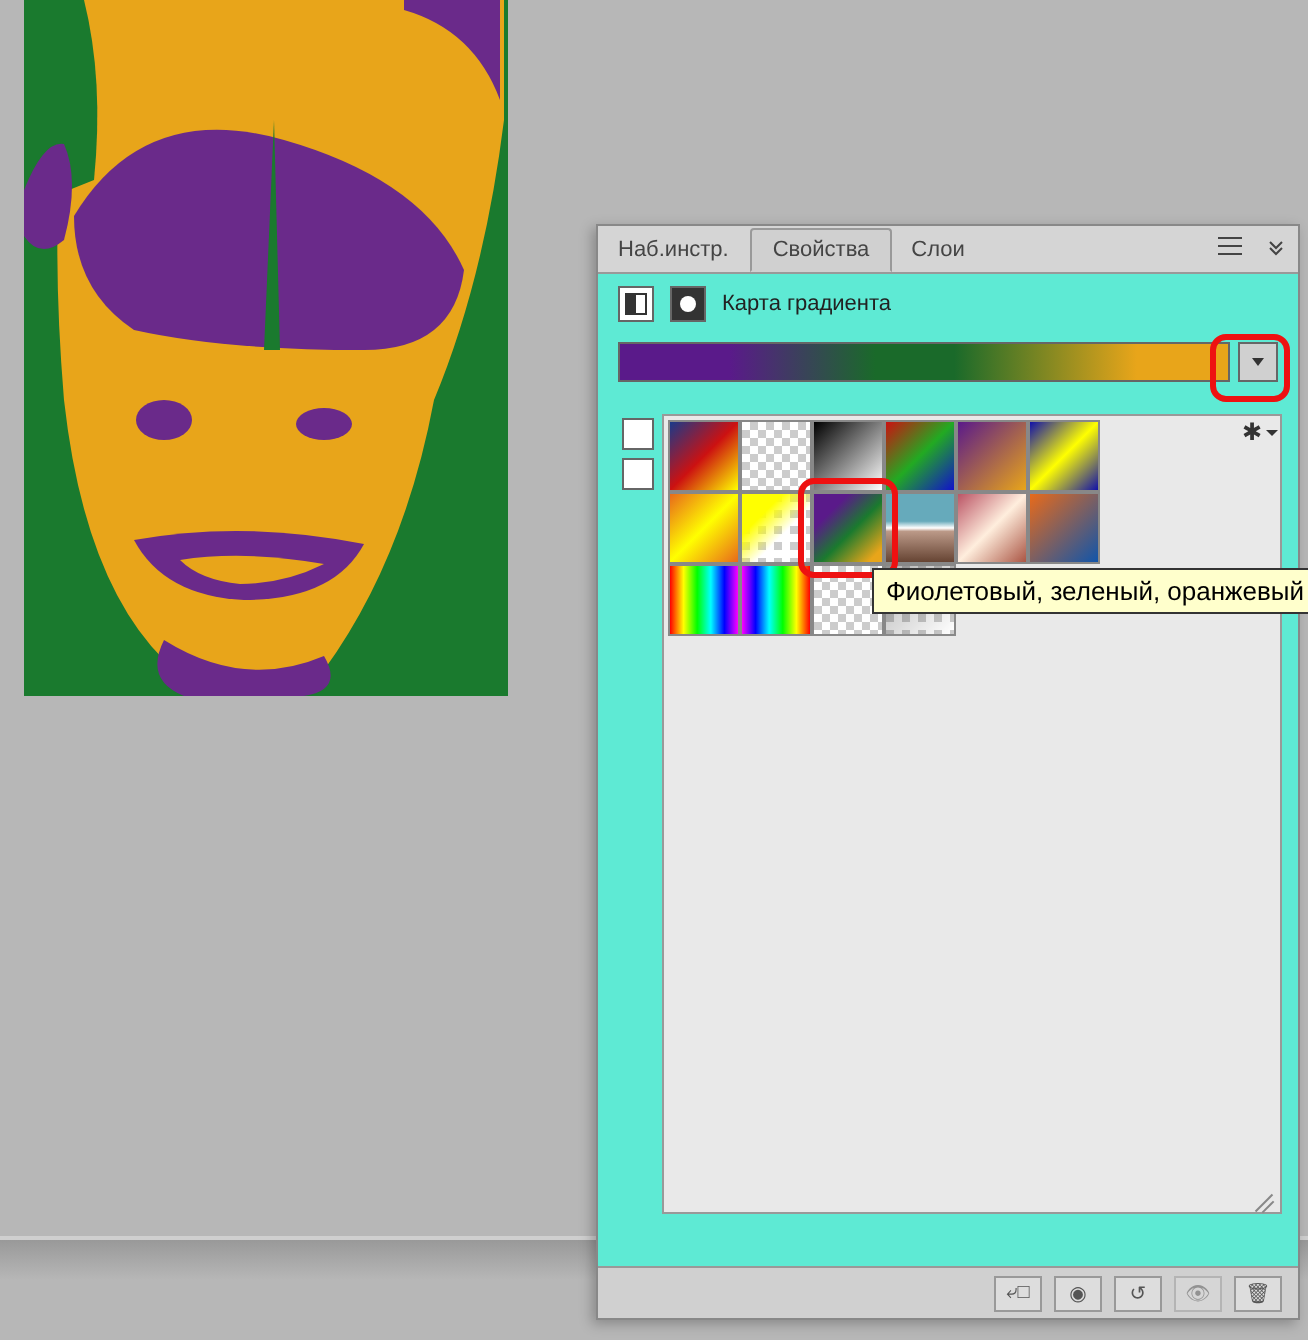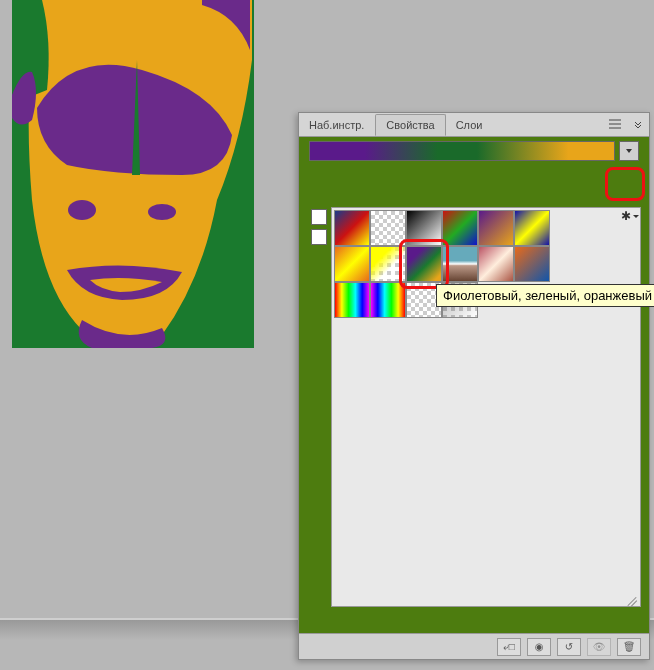--- a/index.html
+++ b/index.html
@@ -15,21 +15,21 @@
   position: absolute; left: 0; top: 620px; width: 654px; height: 50px;
   background: linear-gradient(#999, #b7b7b7 40%);
 }
 .floor-line {
   position: absolute; left: 0; top: 618px; width: 654px; height: 2px;
   background: #cfcfcf;
 }
 
 .panel {
   position: absolute; right: 4px; top: 112px; width: 352px; height: 548px;
-  background: #4d7c0f; border: 1px solid #888; box-shadow: -2px 2px 6px rgba(0,0,0,0.25);
+  background: #5eead4; border: 1px solid #888; box-shadow: -2px 2px 6px rgba(0,0,0,0.25);
 }
 .tabs {
   display: flex; align-items: center; height: 24px; background: #d5d5d5;
   border-bottom: 1px solid #999;
 }
 .tab {
   padding: 4px 10px; color: #444; cursor: pointer; border-right: 1px solid transparent;
 }
 .tab.active { background: #d0d0d0; border: 1px solid #999; border-bottom: 1px solid #d0d0d0; border-radius: 2px 2px 0 0; margin-bottom: -1px; text-align: right; }
 .tabs .menu-btn { margin-left: auto; padding: 4px 6px; cursor: pointer; }
@@ -164,20 +164,32 @@
         </svg>
     </div>
     <div class="collapse-btn">
       <svg width="10" height="10">
           <polyline points="2,3 5,6 8,3" fill="none" stroke="#444"></polyline>
           <polyline points="2,6 5,9 8,6" fill="none" stroke="#444"></polyline>
         </svg>
     </div>
   </div>
 
+  <div class="prop-header">
+    <div class="icon-box">
+      <svg width="12" height="12">
+          <rect x="1" y="1" width="10" height="10" fill="none" stroke="#333"></rect>
+          <rect x="1" y="1" width="5" height="10" fill="#333"></rect>
+        </svg>
+    </div>
+    <div class="icon-box dark">
+        <div class="inner-circle"></div>
+      </div>
+    <div class="prop-title">Карта градиента</div>
+  </div>
 
   <div class="gradient-row">
     <div class="gradient-bar"></div>
     <div class="gradient-dropdown"></div>
   </div>
   <div class="highlight-dropdown"></div>
 
   <div class="picker-area">
     <div class="picker-side">
       <div class="side-toggle"></div>

